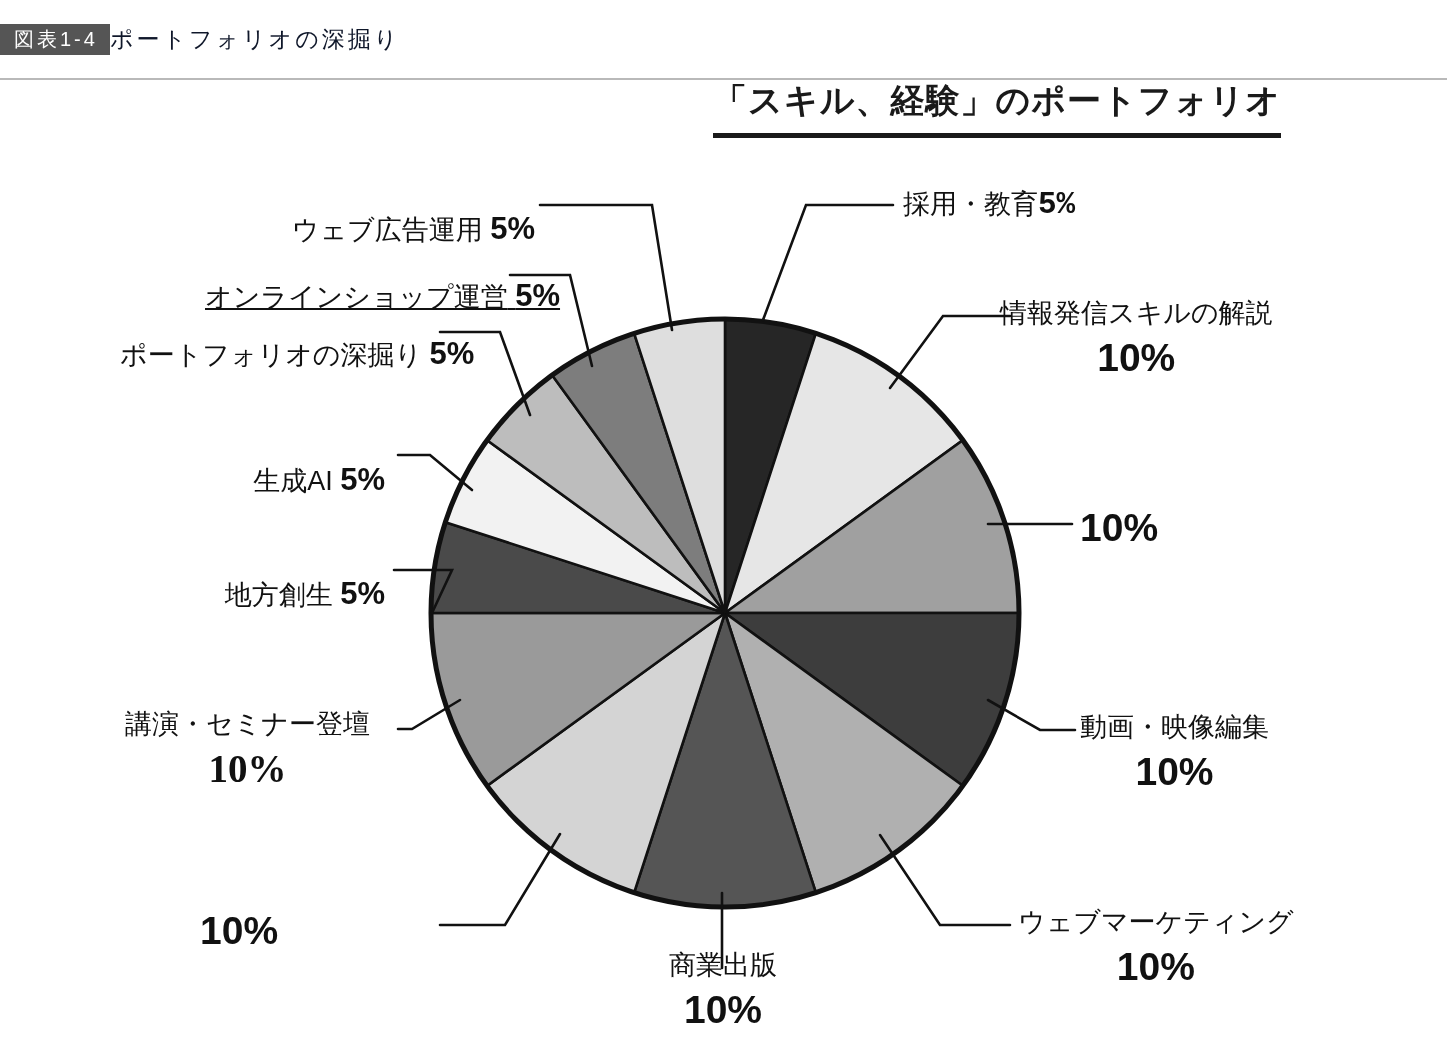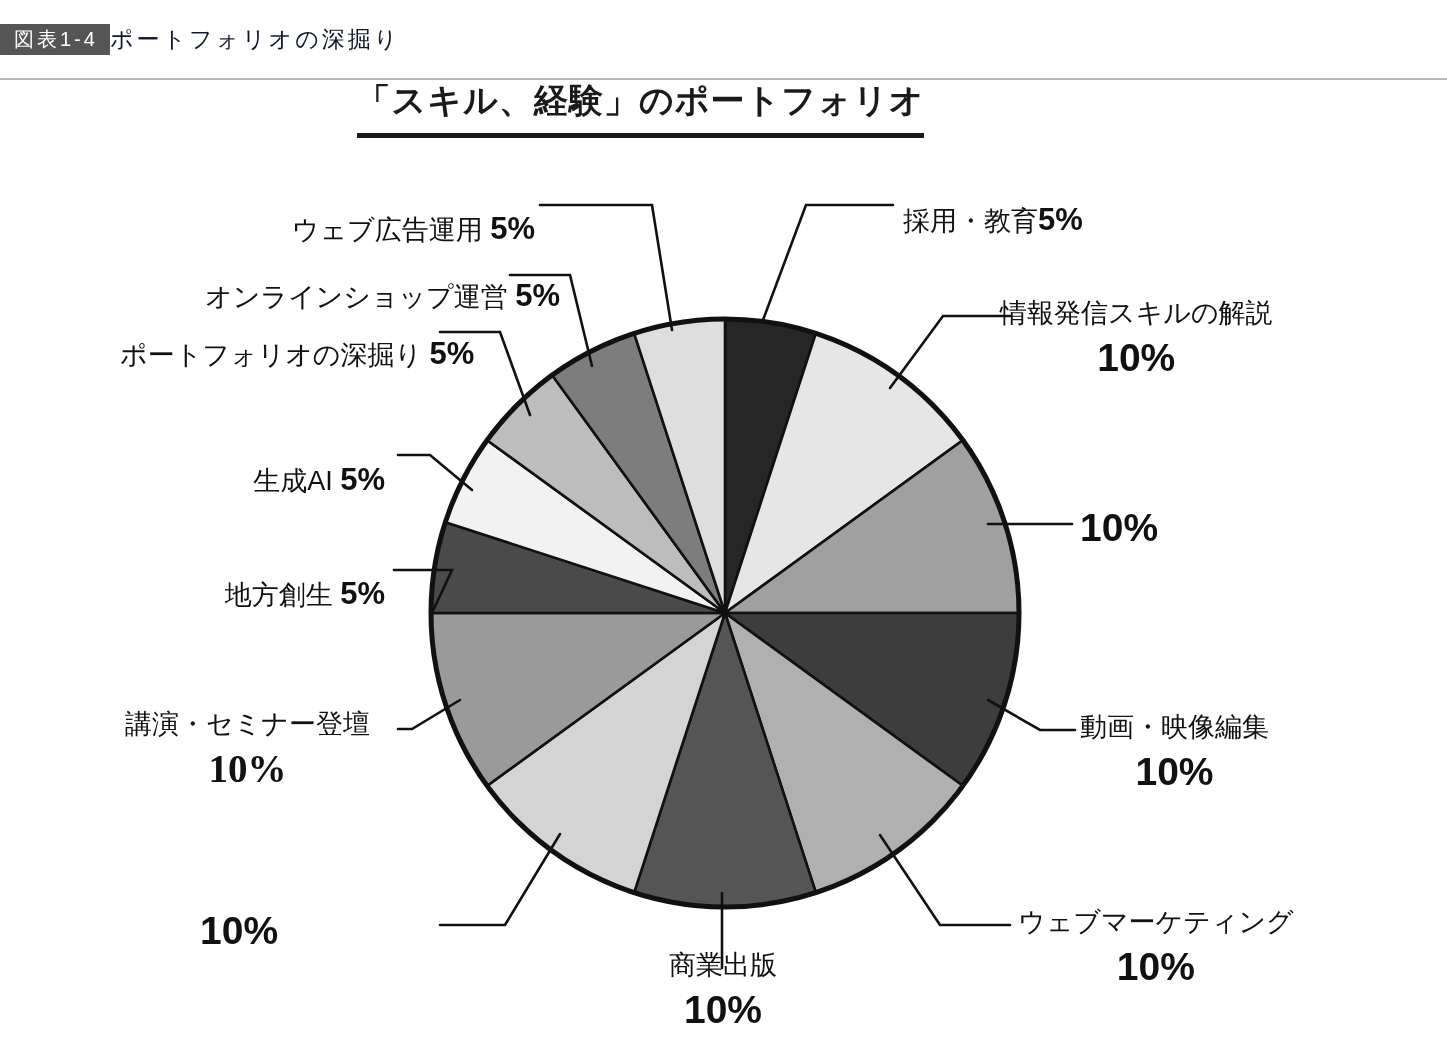--- a/index.html
+++ b/index.html
@@ -39,21 +39,21 @@
     letter-spacing: 3px;
     color: #0f172a;
     white-space: nowrap;
   }
 
   
   #chart-title {
     position: absolute;
     left: 0; top: 78px;
     width: 1281px;
-    text-align: center;
+    text-align: right;
   }
   #chart-title span {
     display: inline-block;
     font-size: 34px;
     font-weight: bold;
     letter-spacing: 1px;
     border-bottom: 5px solid #1a1a1a;
     padding-bottom: 9px;
   }
 
@@ -148,21 +148,21 @@
     <path d="M472 490 L430 455 L398 455"></path>
 
     <path d="M530 415 L500 332 L440 332"></path>
 
     <path d="M592 366 L570 275 L510 275"></path>
 
     <path d="M672 330 L652 205 L540 205"></path>
   </g>
 </svg>
 
-<div class="lbl r" style="left:903px; top:200px;">
+<div class="lbl r" style="left:903px; top:185px;font-family:Liberation Mono, monospace;">
   <span>採用・教育</span><span class="pct">5%</span>
 </div>
 
 <div class="lbl two-line" style="left:1000px; top:296px;">
   <div>情報発信スキルの解説</div>
   <div class="pct">10%</div>
 </div>
 
 <div class="lbl two-line" style="left:1080px; top:502px;">
   <div class="pct">10%</div>
@@ -200,21 +200,21 @@
 <div class="lbl l" style="left:215px; top:436px; width:170px;">
   <span>生成AI</span>
   <span class="pct">5%</span>
 </div>
 
 <div class="lbl l" style="left:120px; top:310px; width:310px;">
   <span>ポートフォリオの深掘り</span>
   <span class="pct">5%</span>
 </div>
 
-<div class="lbl l" style="left:205px; top:252px; width:300px;">
+<div class="lbl l" style="left:205px; top:252px; width:300px;text-decoration:underline;">
   <span>オンラインショップ運営</span>
   <span class="pct">5%</span>
 </div>
 
 <div class="lbl l" style="left:240px; top:185px; width:295px;">
   <span>ウェブ広告運用</span>
   <span class="pct">5%</span>
 </div>
 
 </body></html>

